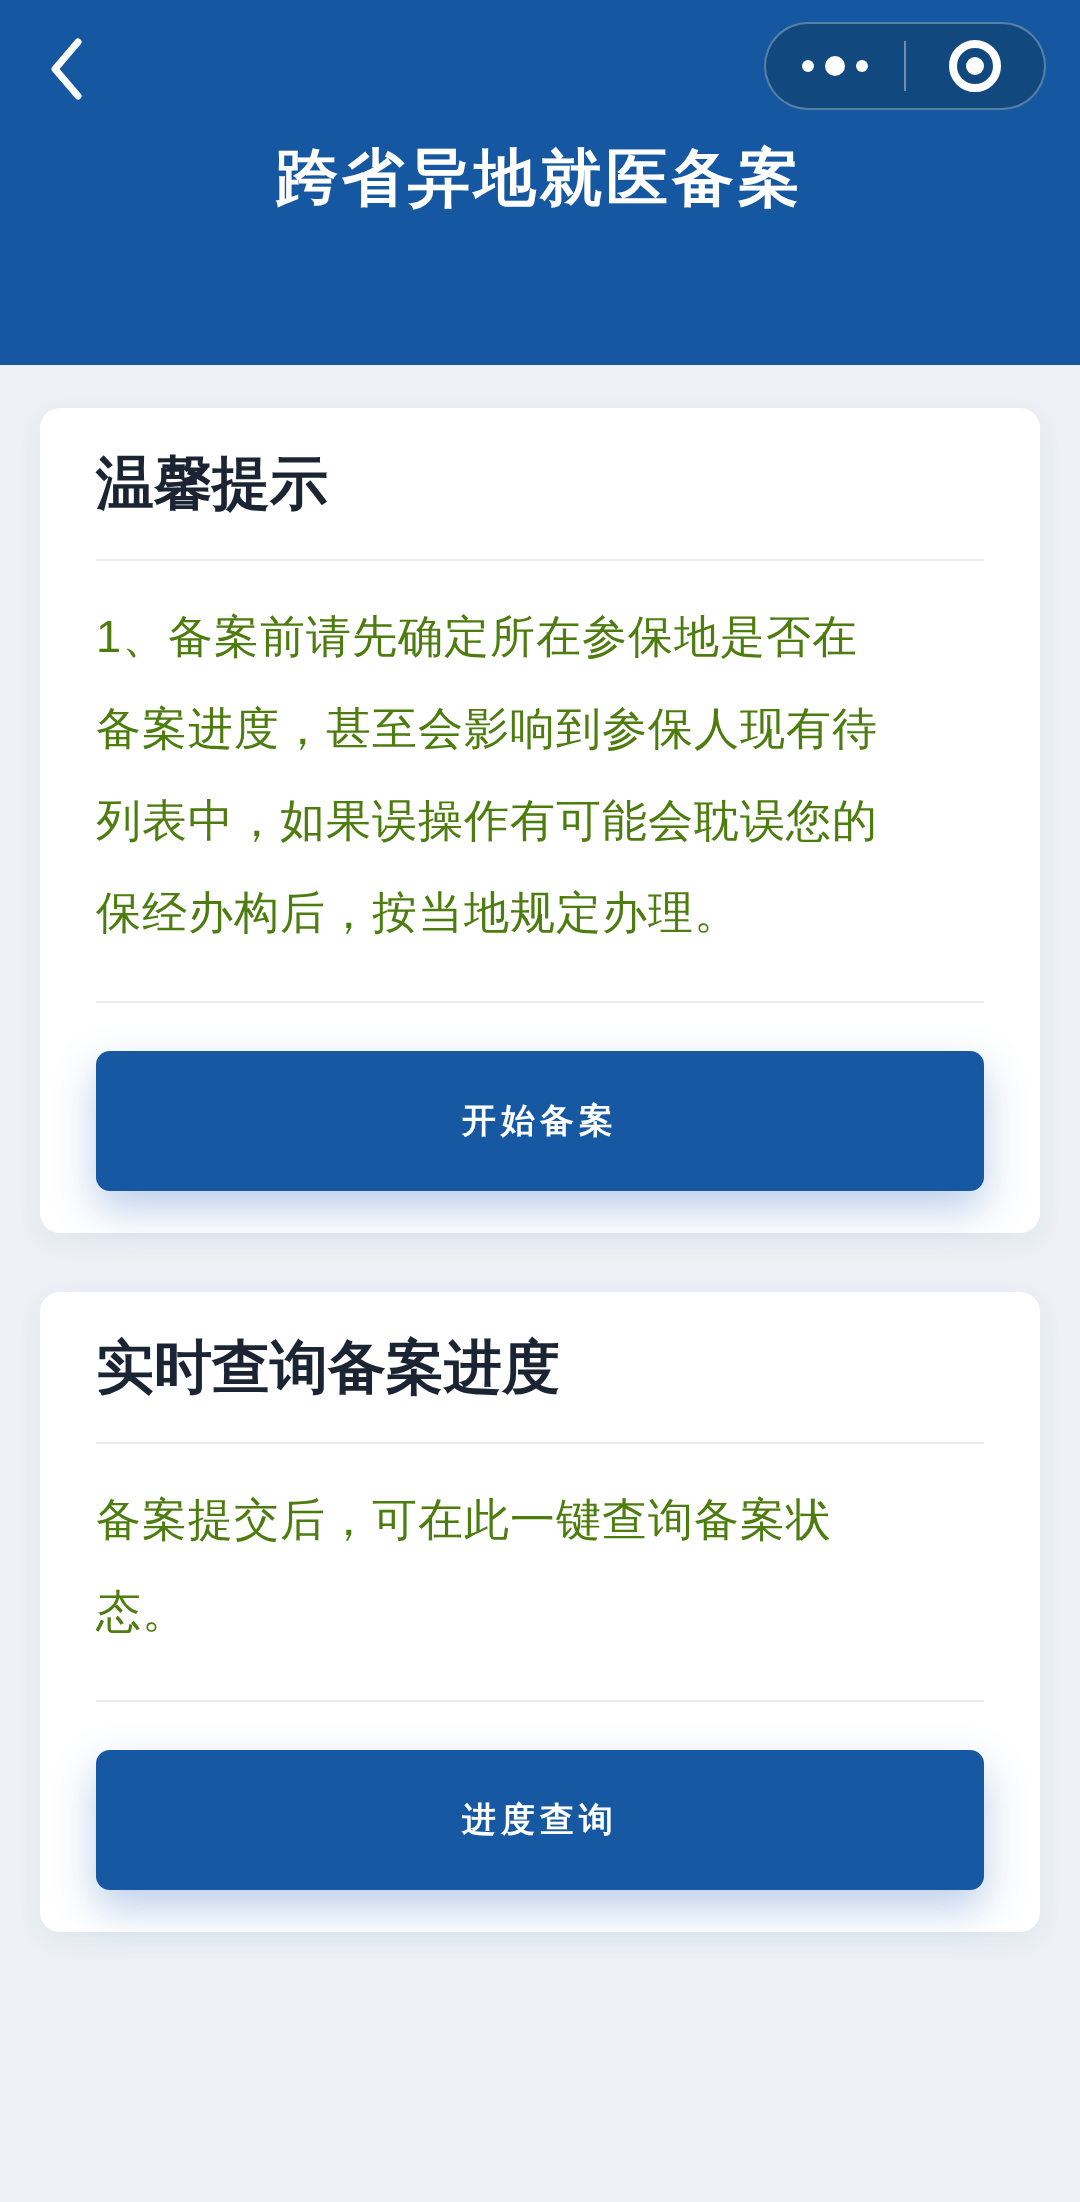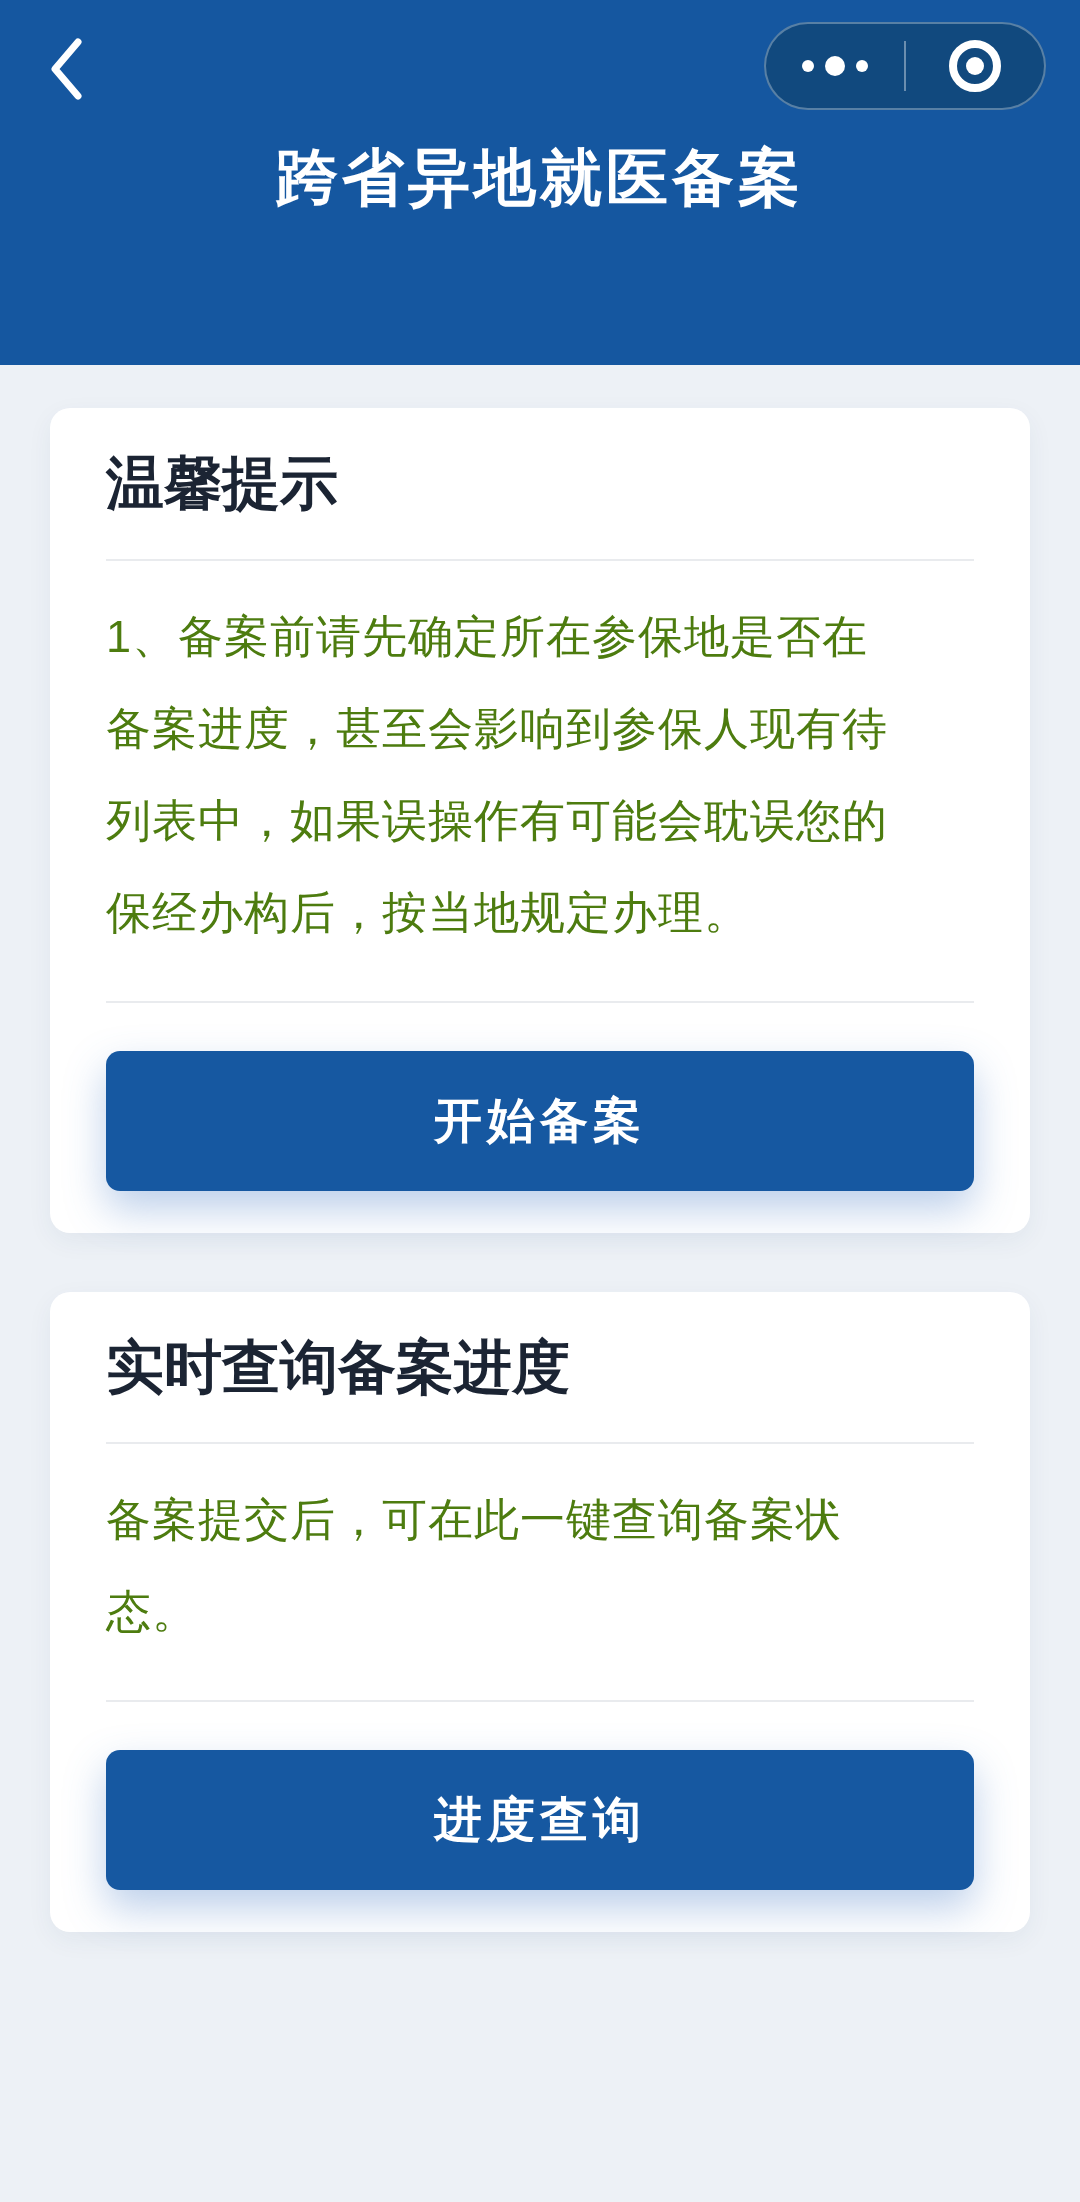--- a/index.html
+++ b/index.html
@@ -52,21 +52,21 @@
 
   .header-title {
     position:absolute; left:0; right:0; top:136px;
     text-align:center;
     color:#ffffff;
     font-size:62px; font-weight:bold;
     letter-spacing:4px;
   }
 
   
-  .content { padding:43px 50px 0; }
+  .content { padding:43px 40px 0; }
 
   .card {
     background:#ffffff;
     border-radius:20px;
     padding:42px 56px;
     box-shadow:0 8px 26px rgba(40,60,100,0.06);
   }
   .card + .card { margin-top:59px; }
 
   .card-title {
@@ -89,21 +89,21 @@
     letter-spacing:1px;
   }
 
   .primary-btn {
     margin-top:48px;
     width:100%; height:140px;
     background:#1658a1;
     border:none; border-radius:14px;
     color:#ffffff;
     font-family:"Liberation Sans", sans-serif;
-    font-size:48px; font-weight:bold;
+    font-size:34px; font-weight:bold;
     letter-spacing:5px;
     display:flex; align-items:center; justify-content:center;
     box-shadow:0 18px 40px rgba(80,130,200,0.38);
     cursor:pointer;
   }
 </style>
 </head>
 <body>
 
 <div class="screen">

